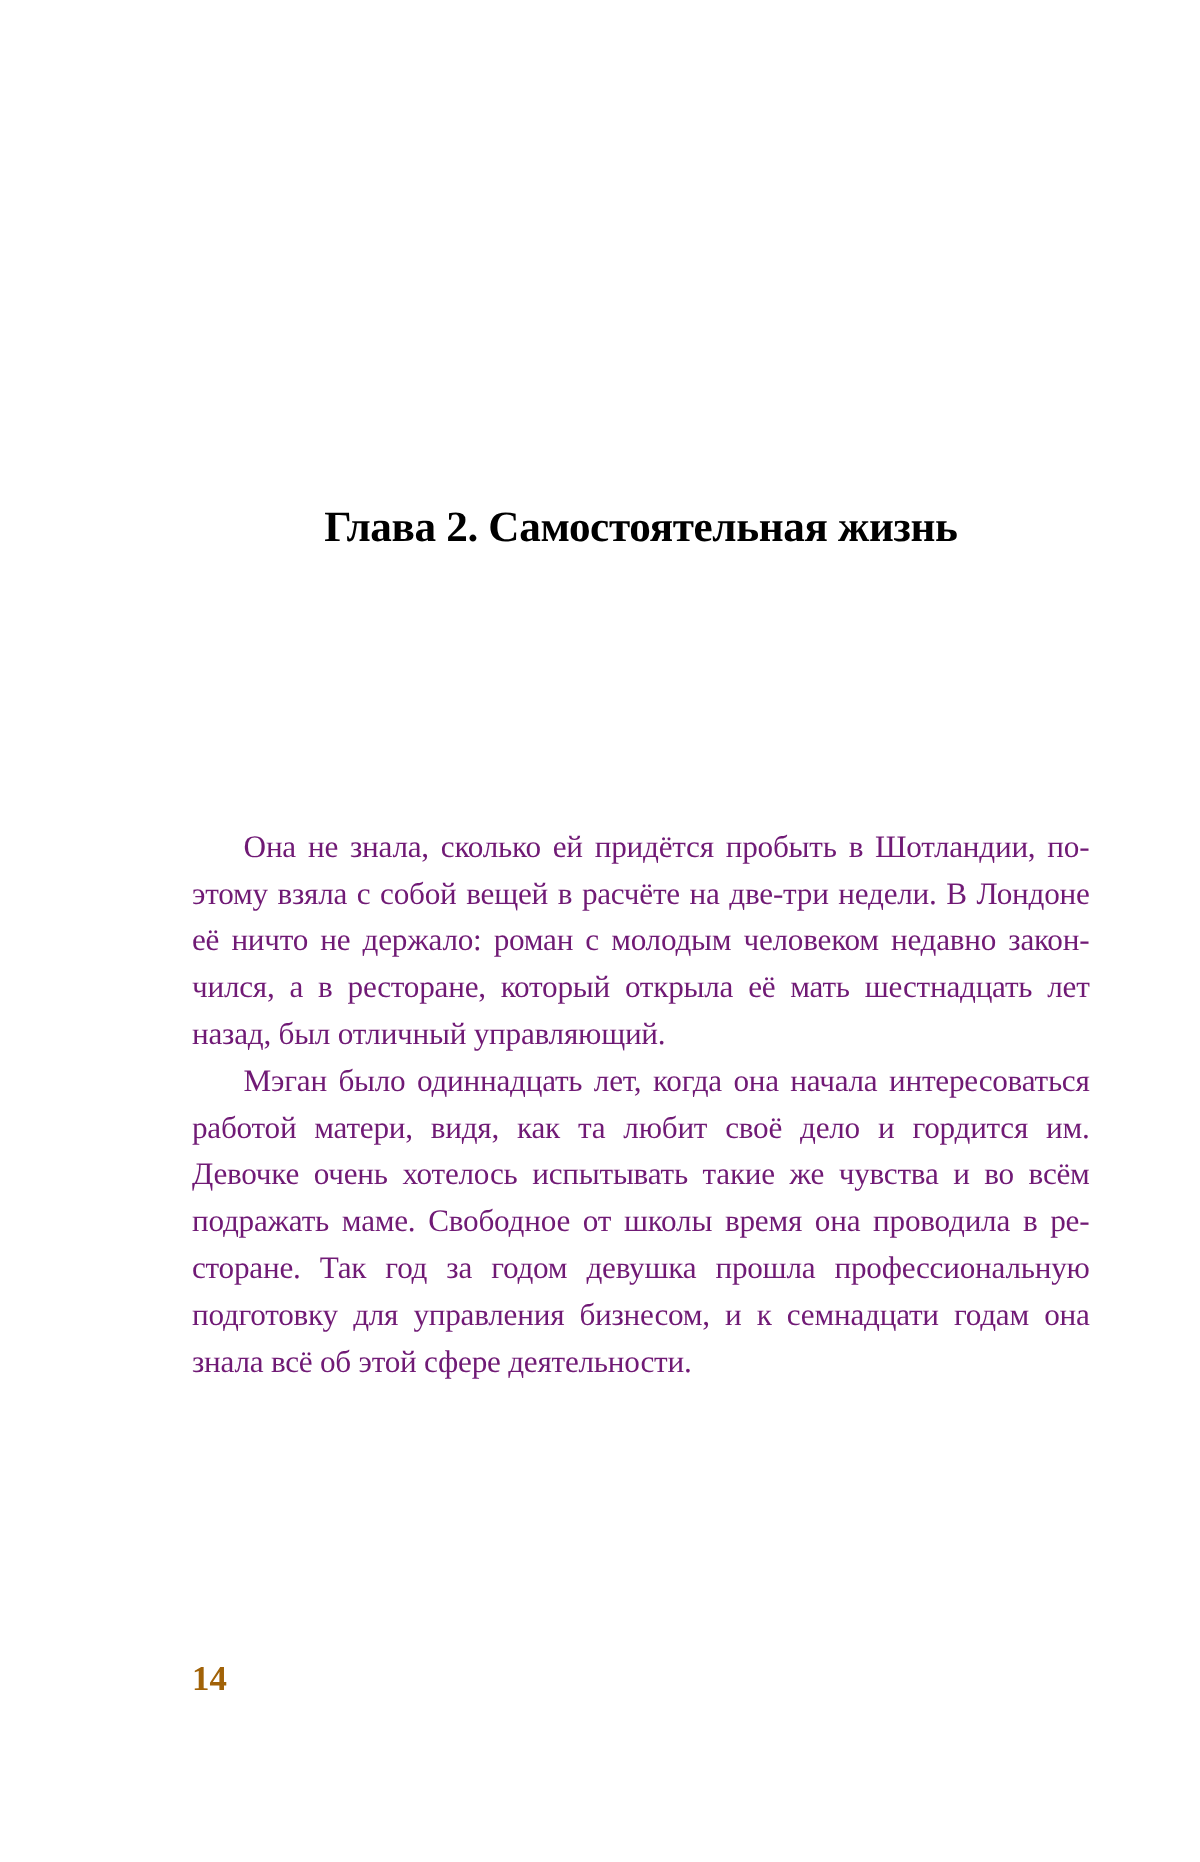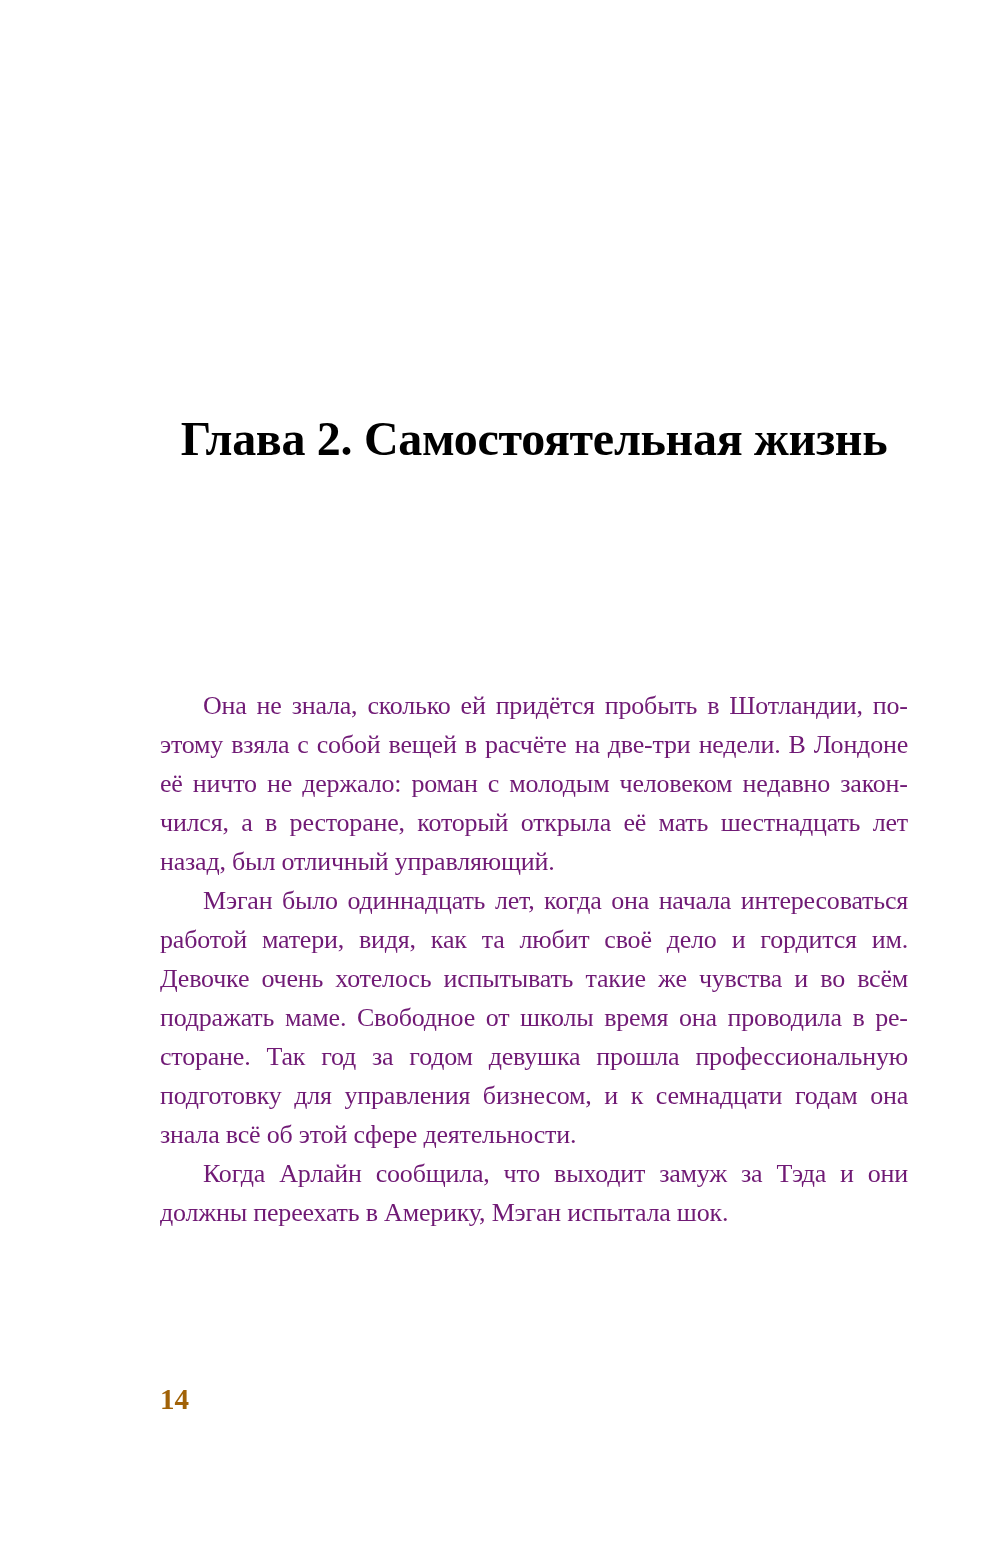--- a/index.html
+++ b/index.html
@@ -16,21 +16,21 @@
     font-family: "Liberation Serif", "DejaVu Serif", serif;
     overflow: hidden;
   }
   .chapter-title {
     position: absolute;
     top: 417px;
     left: 160px;
     width: 748px;
     margin: 0;
     text-align: center;
-    font-size: 48px;
+    font-size: 36px;
     font-weight: bold;
     letter-spacing: -0.3px;
     line-height: 44px;
     color: #000000;
   }
   .body-text {
     position: absolute;
     top: 686px;
     left: 160px;
     width: 748px;
@@ -58,18 +58,17 @@
 </head>
 <body>
 
 <div class="page">
 
   <h1 class="chapter-title">Глава 2. Самостоятельная жизнь</h1>
 
   <div class="body-text">
     <p>Она не знала, сколько ей придётся пробыть в Шотландии, по­этому взяла с собой вещей в расчёте на две-три недели. В Лондоне её ничто не держало: роман с молодым человеком недавно закон­чился, а в ресторане, который открыла её мать шестнадцать лет назад, был отличный управляющий.</p>
     <p>Мэган было одиннадцать лет, когда она начала интересовать­ся работой матери, видя, как та любит своё дело и гордится им. Девочке очень хотелось испытывать такие же чувства и во всём подражать маме. Свободное от школы время она проводила в ре­сторане. Так год за годом девушка прошла профессиональную подготовку для управления бизнесом, и к семнадцати годам она знала всё об этой сфере деятельности.</p>
-    <p>Когда Арлайн сообщила, что выходит замуж за Тэда и они должны переехать в Америку, Мэган испытала шок.</p>
   </div>
 
   <div class="page-number">14</div>
 
 </div>
 
 </body></html>

